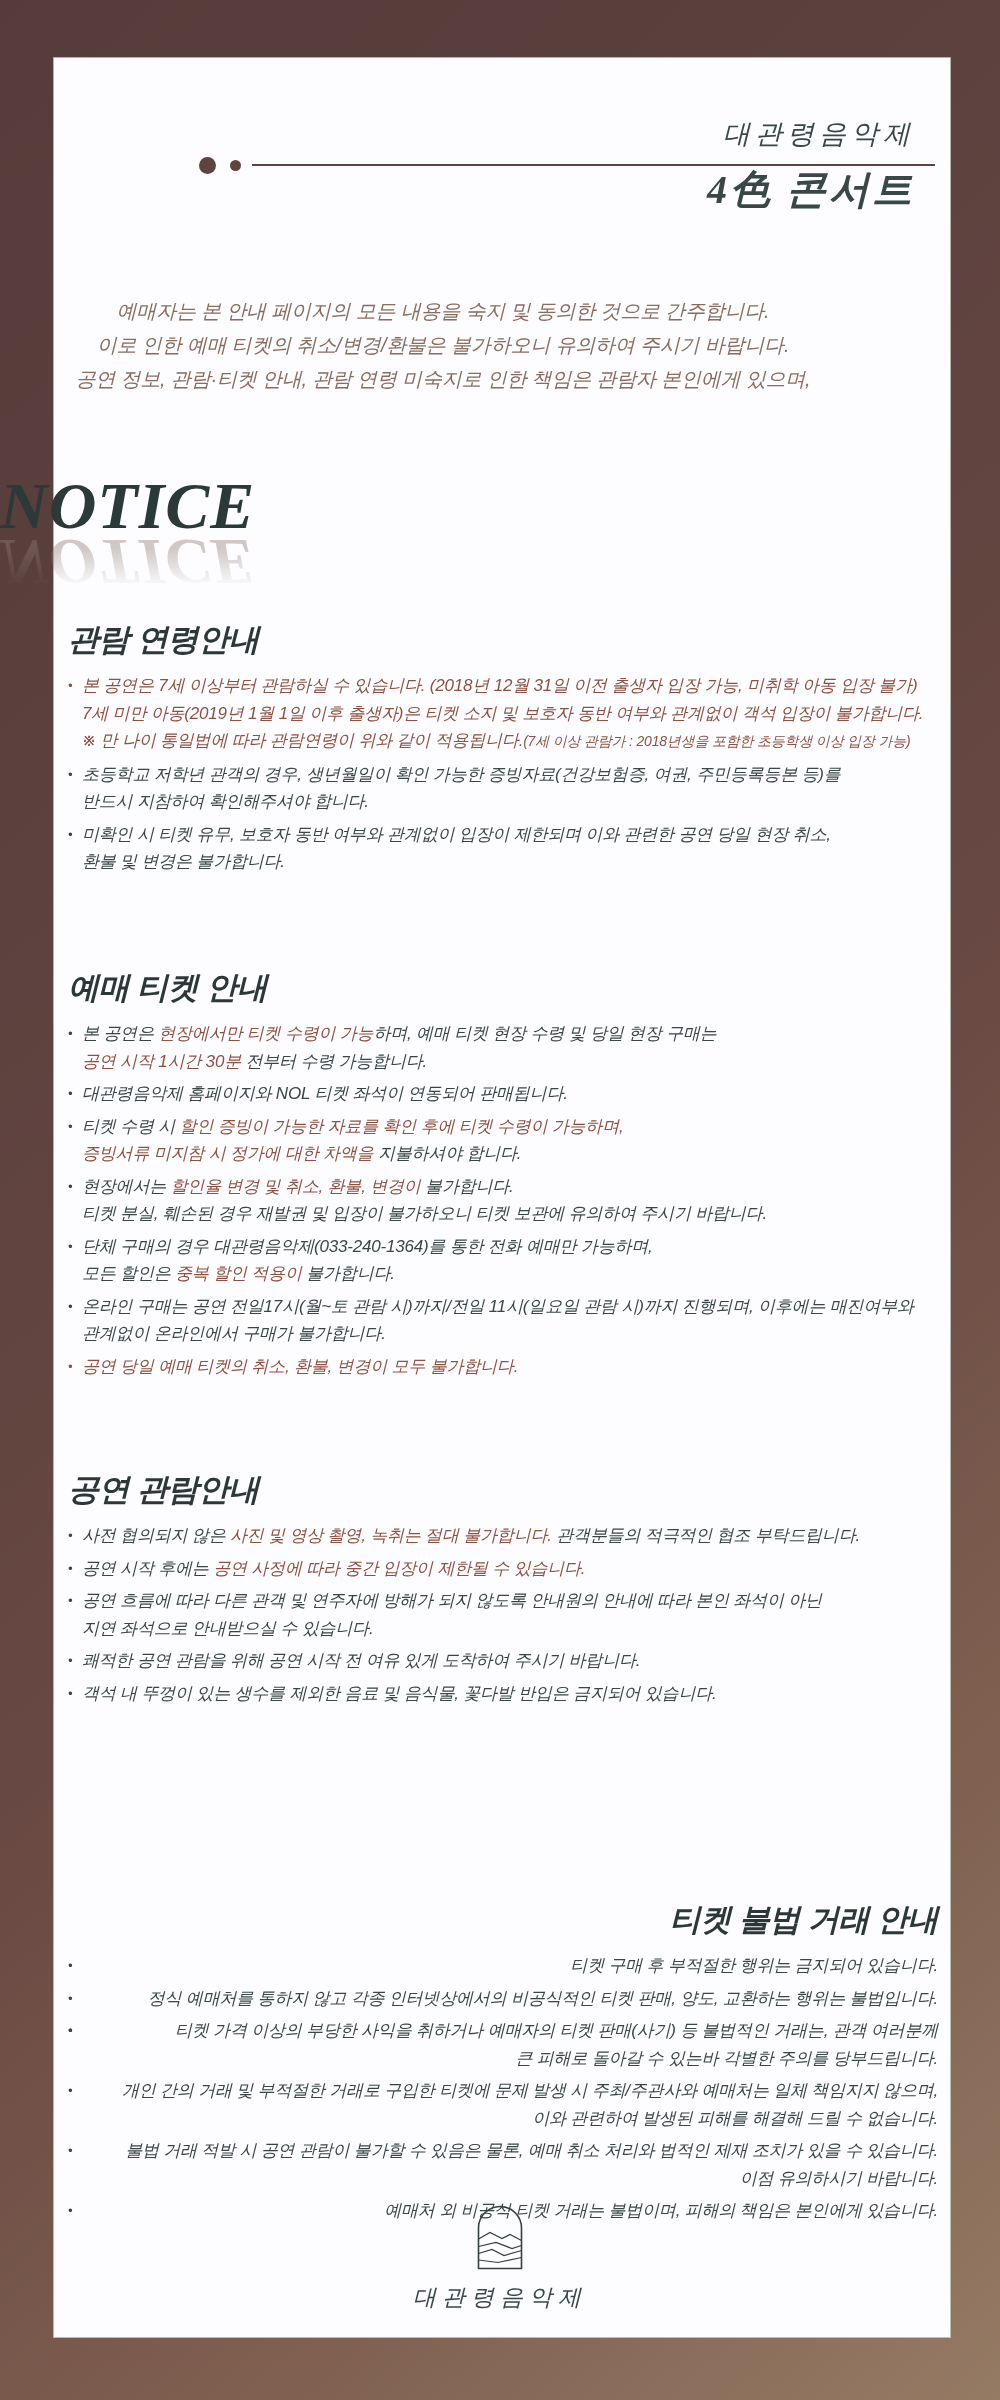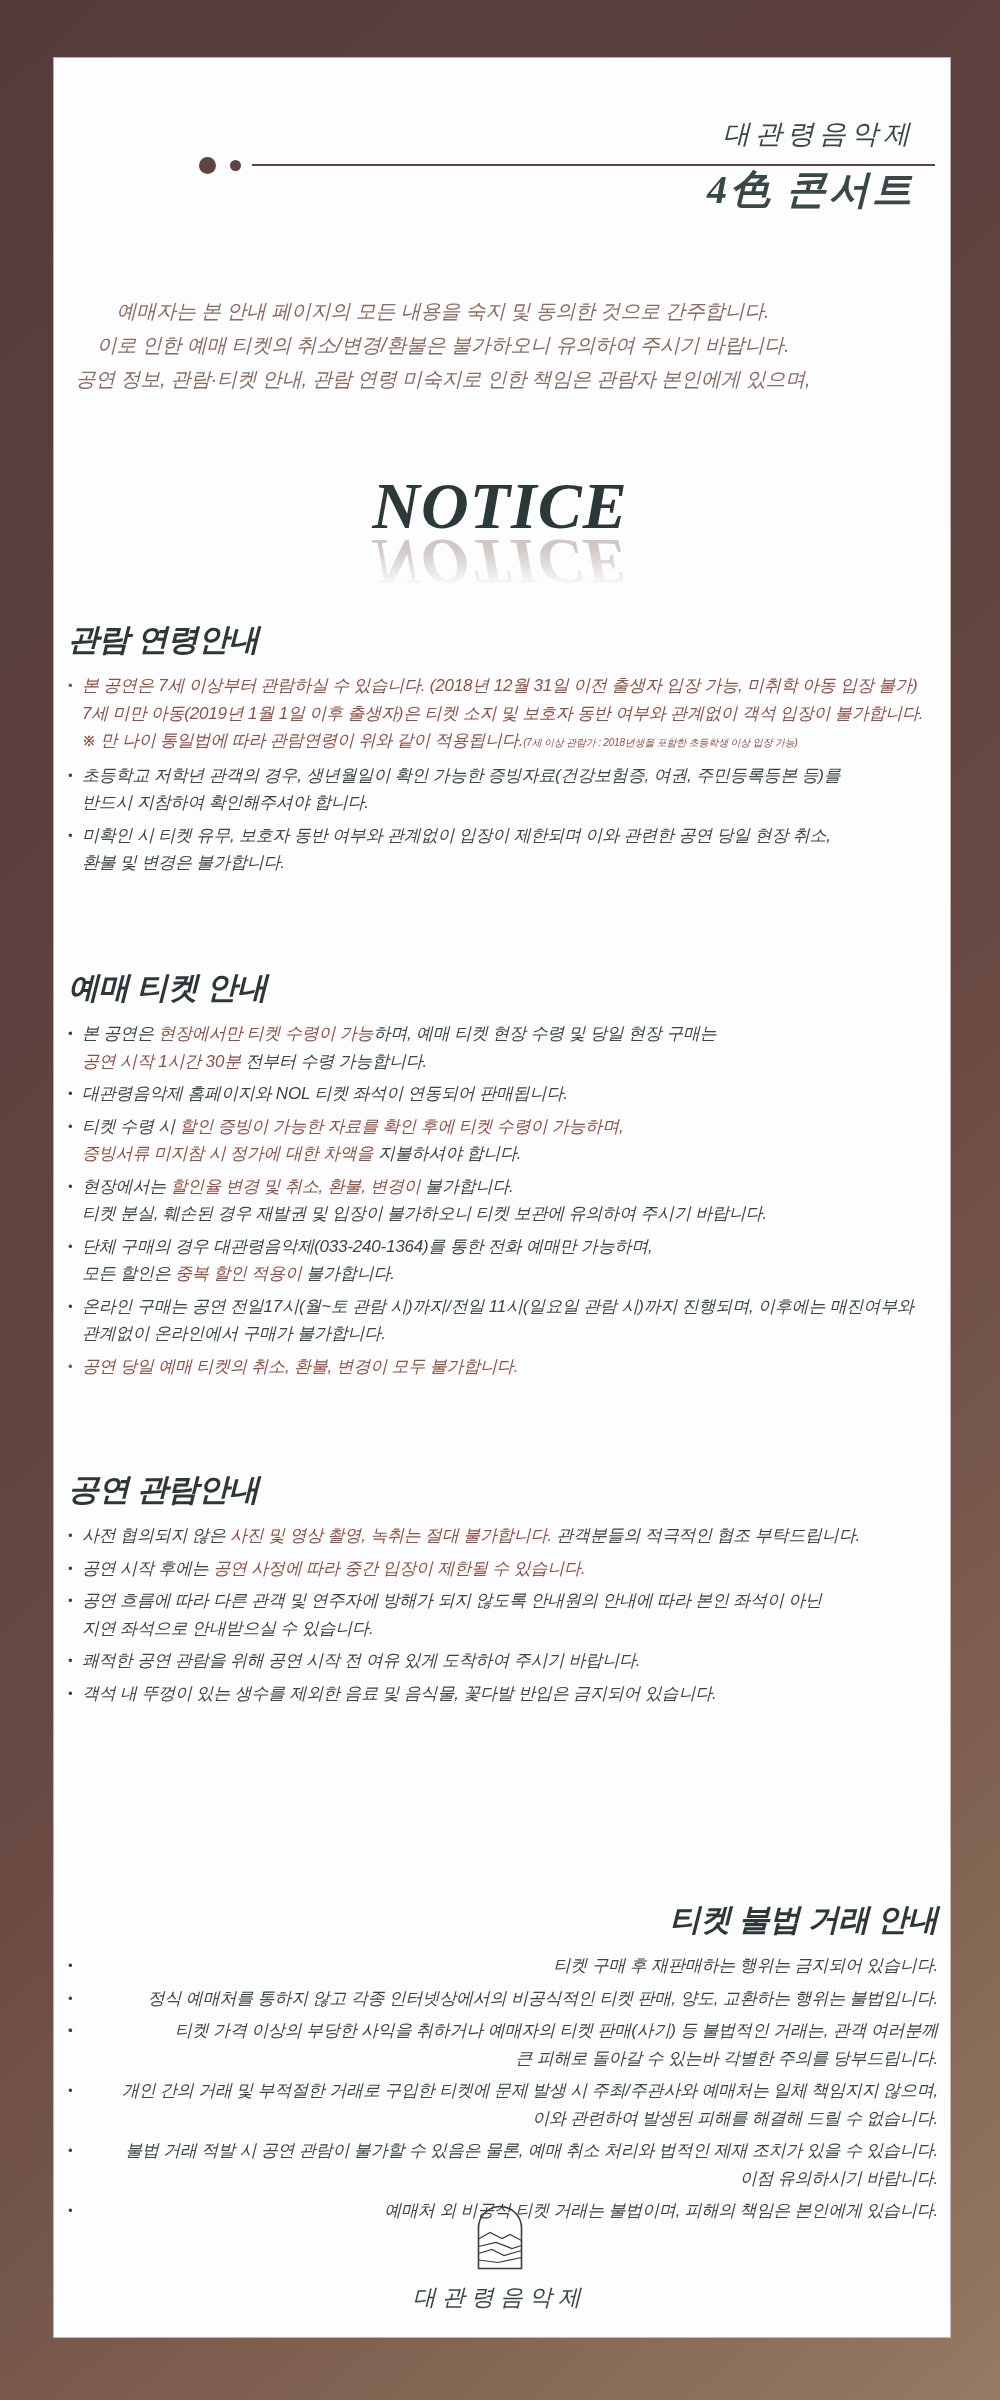--- a/index.html
+++ b/index.html
@@ -28,21 +28,21 @@
     font-family:"Liberation Serif","DejaVu Serif",serif;
     font-size:40px;font-weight:700;letter-spacing:3px;color:var(--brand);
   }
   
   .intro{
     position:absolute;top:294px;left:0;width:886px;text-align:center;
     font-size:20px;font-weight:500;line-height:34px;letter-spacing:-.2px;
     color:var(--intro);
   }
   
-  .notice-wrap{position:absolute;top:472px;left:0;width:1000px;text-align:center;}
+  .notice-wrap{position:absolute;top:472px;left:0;width:1000px;text-align:left;}
   .notice-title,.notice-reflection{
     font-family:"Liberation Serif","DejaVu Serif",serif;
     font-size:66px;font-weight:700;letter-spacing:1px;line-height:68px;
   }
   .notice-title{color:var(--notice);}
   .notice-reflection{
     color:#8d7c71;opacity:.45;transform:scaleY(-1);margin-top:-12px;
     -webkit-mask-image:linear-gradient(to bottom,transparent 12%,rgba(0,0,0,.9) 70%);
     mask-image:linear-gradient(to bottom,transparent 12%,rgba(0,0,0,.9) 70%);
   }
@@ -53,21 +53,21 @@
     letter-spacing:-.5px;color:var(--title);
   }
   .sec1{top:620px;} .sec2{top:968px;} .sec3{top:1470px;} .sec4{top:1900px;text-align:right;}
   .bullet{margin-bottom:5px;}
   .line{position:relative;padding-left:14px;line-height:27.5px;font-size:17px;
     font-weight:500;letter-spacing:-.2px;white-space:nowrap;color:var(--text);}
   .marker{position:absolute;left:0;top:0;font-size:13px;color:var(--text);}
   .marker.accent{color:var(--accent);}
   .seg-n{color:var(--text);}
   .seg-a{color:var(--accent);}
-  .seg-as{color:var(--accent);font-size:10px;}
+  .seg-as{color:var(--accent);font-size:14px;}
   
   .footer{position:absolute;top:2204px;left:0;width:1000px;text-align:center;}
   .footer svg{display:block;margin:0 auto;}
   .footer-text{
     margin-top:12px;font-family:"Liberation Serif","DejaVu Serif",serif;
     font-size:23px;font-weight:500;letter-spacing:6px;color:var(--brand);
   }
 </style>
 </head>
 <body>
@@ -162,21 +162,21 @@
         <div class="bullet">
           <div class="line"><span class="marker">•</span><span class="seg-n">객석 내 뚜껑이 있는 생수를 제외한 음료 및 음식물, 꽃다발 반입은 금지되어 있습니다.</span></div>
         </div>
       </div>
   </section>
 
   <section class="sec sec4">
     <h2>티켓 불법 거래 안내</h2>
     <div class="list">
         <div class="bullet">
-          <div class="line"><span class="marker">•</span><span class="seg-n">티켓 구매 후 재판매하는 행위는 금지되어 있습니다.</span></div>
+          <div class="line"><span class="marker">•</span><span class="seg-n">티켓 구매 후 부적절한 행위는 금지되어 있습니다.</span></div>
         </div>
         <div class="bullet">
           <div class="line"><span class="marker">•</span><span class="seg-n">정식 예매처를 통하지 않고 각종 인터넷상에서의 비공식적인 티켓 판매, 양도, 교환하는 행위는 불법입니다.</span></div>
         </div>
         <div class="bullet">
           <div class="line"><span class="marker">•</span></div>
         </div>
         <div class="bullet">
           <div class="line"><span class="marker">•</span><span class="seg-n">티켓 가격 이상의 부당한 사익을 취하거나 예매자의 티켓 판매(사기) 등 불법적인 거래는, 관객 여러분께</span></div>
           <div class="line"><span class="seg-n">큰 피해로 돌아갈 수 있는바 각별한 주의를 당부드립니다.</span></div>

